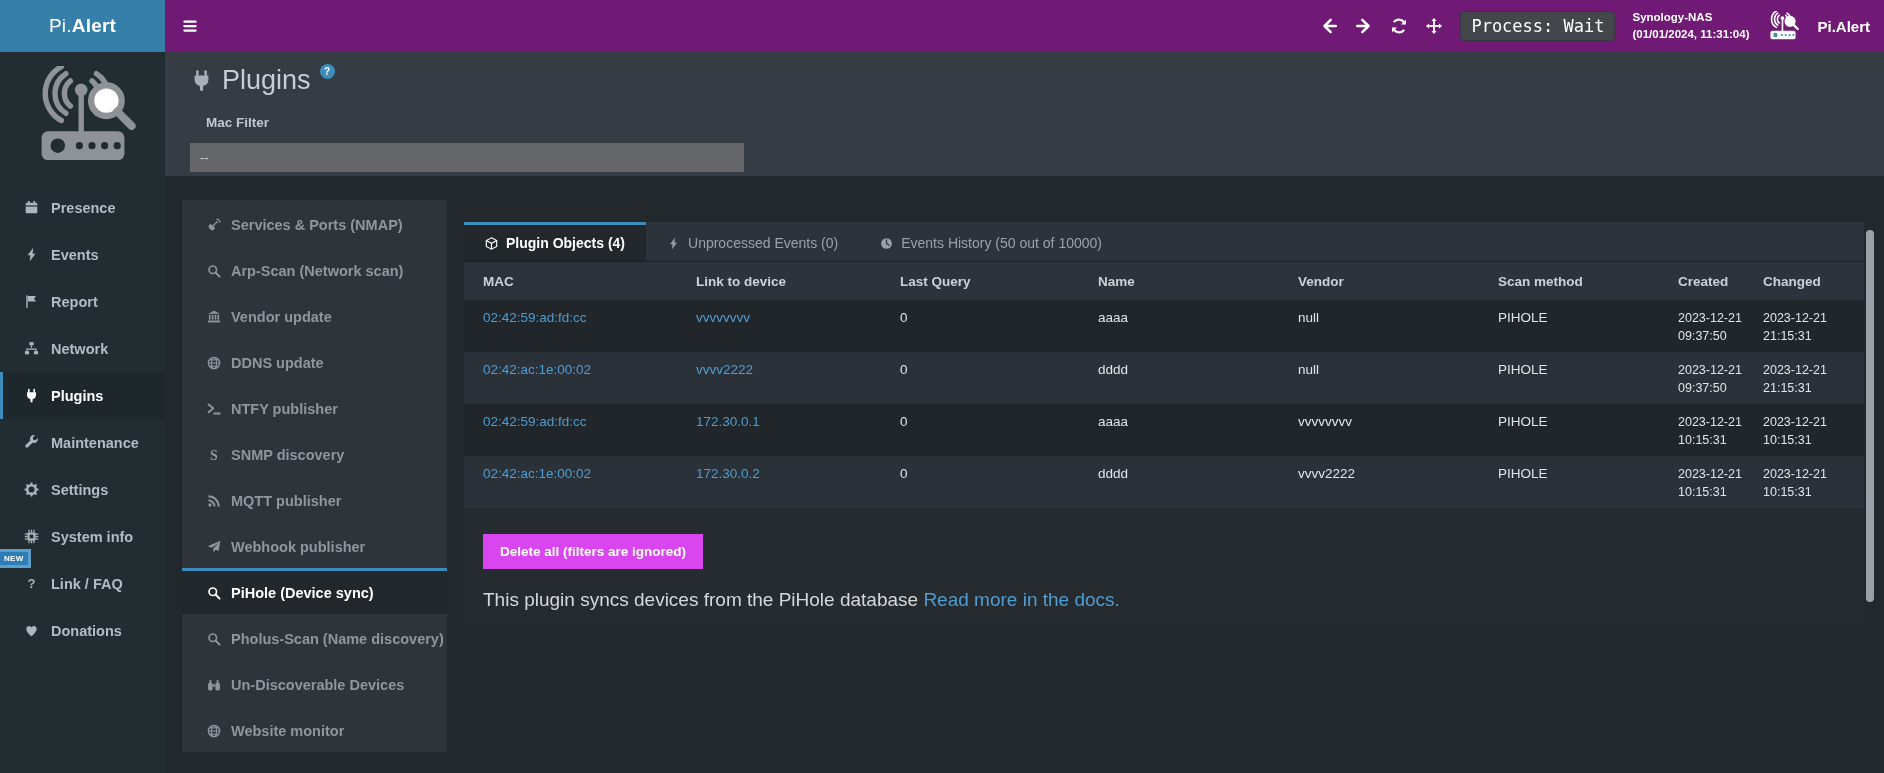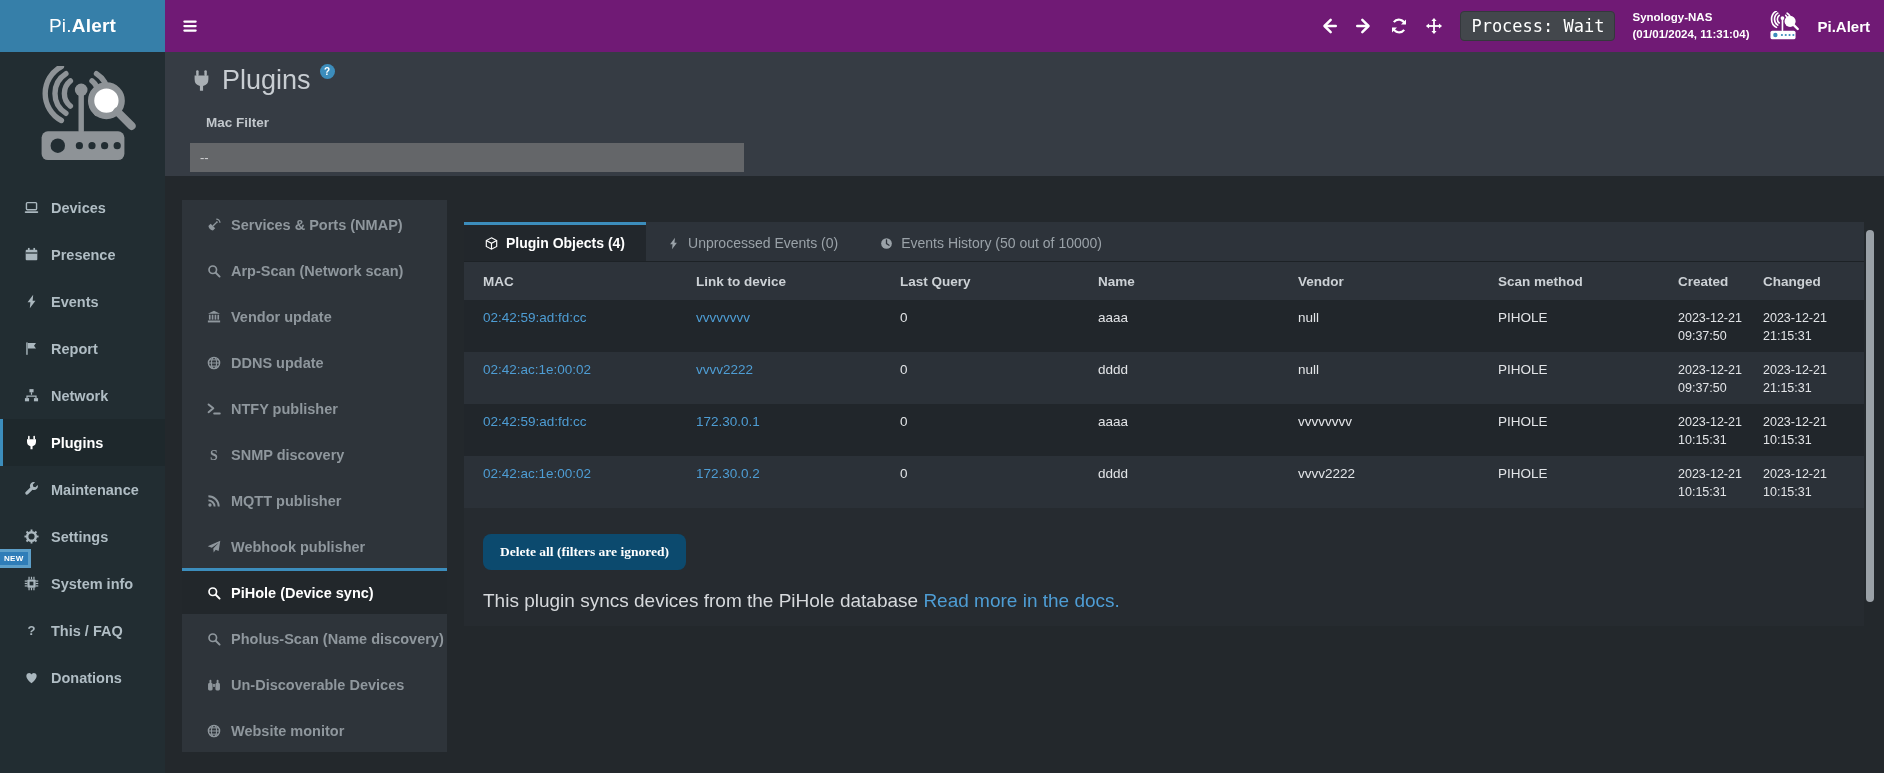--- a/index.html
+++ b/index.html
@@ -81,23 +81,23 @@
   .tr { display:grid; grid-template-columns:213px 204px 198px 200px 200px 180px 85px 82px; }
   .tr.head { background:#2d333a; margin:0 -19px; padding:0 19px; height:38px; align-items:center; }
   .th { font-size:13.5px; font-weight:700; color:#ccd1d5; }
   .tr.row { min-height:52px; padding-top:9px; }
   .tr.row.odd  { background:#21262b; margin:0 -19px; padding-left:19px; padding-right:19px; }
   .tr.row.even { background:#2b3138; margin:0 -19px; padding-left:19px; padding-right:19px; }
   .td { font-size:13.5px; color:#e2e4e7; line-height:18px; }
   a.td { color:#4e9dd4; text-decoration:none; cursor:pointer; }
   .td.dates span { display:block; font-size:12.5px; }
 
-  .delete-btn { margin:26px 0 0 19px; background:#0c4a6e; color:#fff; border:none;
-                border-radius:8px; font-size:13.5px; font-weight:600; padding:10px 17px;
-                cursor:pointer; font-family:Liberation Serif, serif; }
+  .delete-btn { margin:26px 0 0 19px; background:#d946ef; color:#fff; border:none;
+                border-radius:0; font-size:13.5px; font-weight:600; padding:10px 17px;
+                cursor:pointer; font-family:Liberation Sans, sans-serif; }
   .card-footer { margin:20px 19px 14px 19px; font-size:19px; color:#d6d9dc; }
   .card-footer a { color:#4e9dd4; text-decoration:none; cursor:pointer; }
 
   .vscroll { position:absolute; top:178px; left:1701px; width:8px; height:372px;
              background:#9aa1a7; border-radius:4px; cursor:pointer; }
 
   .logo-svg .lens { fill:#ffffff; }
 </style>
 </head>
 <body>
@@ -190,29 +190,20 @@
       <circle cx="70" cy="88" r="4" fill="#222d32"></circle>
     <circle cx="84" cy="88" r="4" fill="#222d32"></circle>
       <circle cx="98" cy="88" r="4" fill="#222d32"></circle>
     <circle cx="86" cy="38" r="17" class="lens" stroke="currentColor" stroke-width="7"></circle>
     <line x1="98" y1="50" x2="114" y2="66" stroke="currentColor" stroke-width="9" stroke-linecap="round"></line>
   </svg>
   <nav>
     <div class="side-item">
         <span class="ico">
           <svg viewBox="0 0 16 16" fill="currentColor" aria-hidden="true">
-            <rect x="2.6" y="2.8" width="10.8" height="7.6" rx="1" fill="none" stroke="currentColor" stroke-width="1.5"></rect>
-            <rect x="0.8" y="12" width="14.4" height="1.8" rx="0.9"></rect>
-          </svg>
-        </span>
-        <span>Devices</span>
-      </div>
-    <div class="side-item">
-        <span class="ico">
-          <svg viewBox="0 0 16 16" fill="currentColor" aria-hidden="true">
             <rect x="1.8" y="3" width="12.4" height="11" rx="1"></rect>
             <rect x="4.2" y="1" width="1.8" height="3.4"></rect>
             <rect x="10" y="1" width="1.8" height="3.4"></rect>
             <line x1="1.8" y1="6.4" x2="14.2" y2="6.4" stroke="#222d32" stroke-width="1.3"></line>
           </svg>
         </span>
         <span>Presence</span>
       </div>
     <div class="side-item">
         <span class="ico">
@@ -301,21 +292,21 @@
           </svg>
         </span>
         <span>System info</span>
       </div>
     <div class="side-item">
         <span class="ico">
           <svg viewBox="0 0 16 16" fill="currentColor" aria-hidden="true">
             <text x="8" y="13" font-size="14" font-weight="bold" text-anchor="middle" fill="currentColor" font-family="Liberation Sans, sans-serif">?</text>
           </svg>
         </span>
-        <span>This / FAQ</span>
+        <span>Link / FAQ</span>
       </div>
     <div class="side-item">
         <span class="ico">
           <svg viewBox="0 0 16 16" fill="currentColor" aria-hidden="true">
             <path d="M8 14.2 C2.2 9.8 1.4 5.6 3.7 3.8 C5.7 2.3 7.5 3.6 8 4.9 C8.5 3.6 10.3 2.3 12.3 3.8 C14.6 5.6 13.8 9.8 8 14.2 Z"></path>
           </svg>
         </span>
         <span>Donations</span>
       </div>
   </nav>

